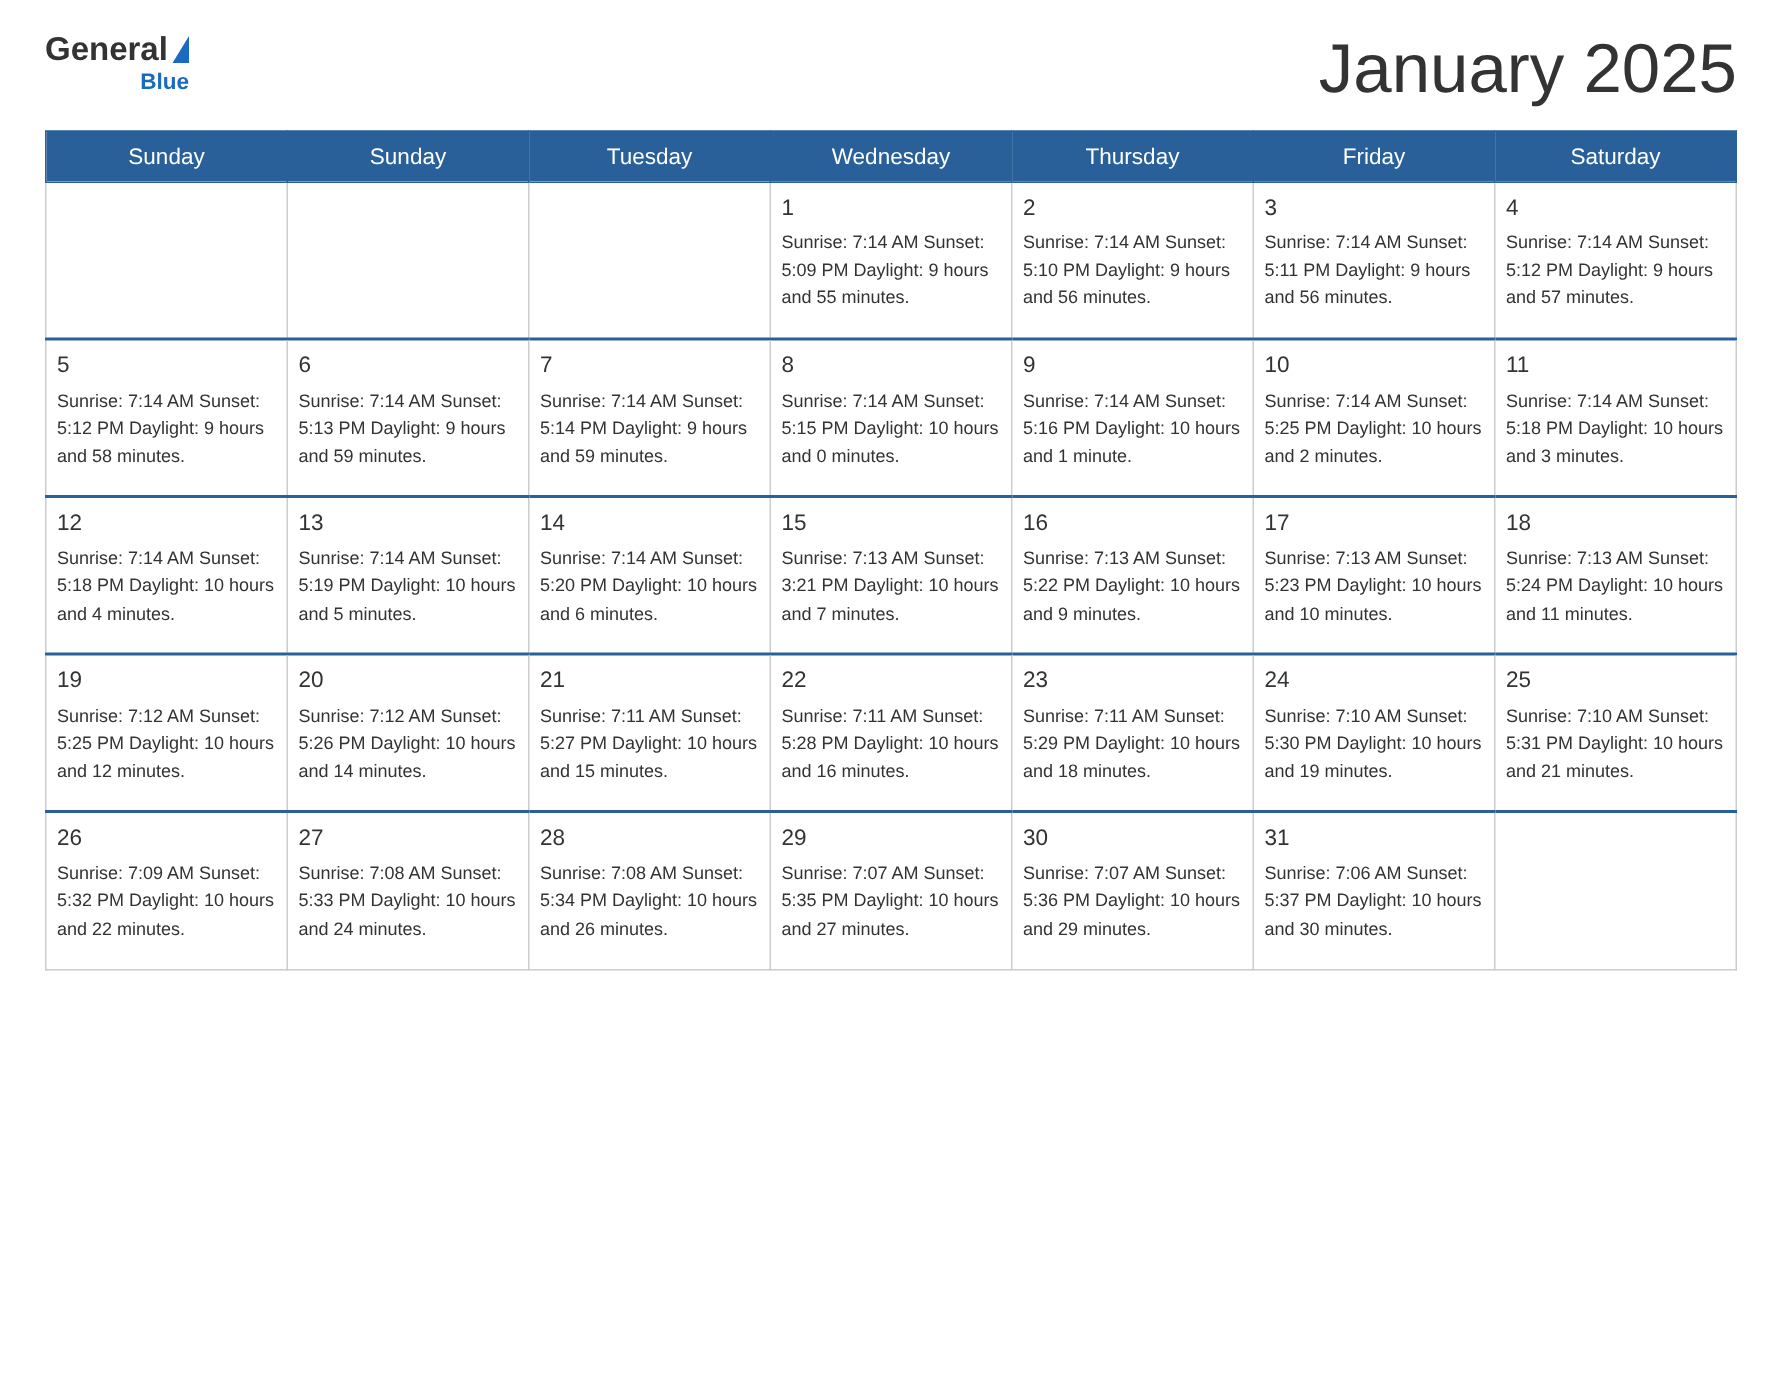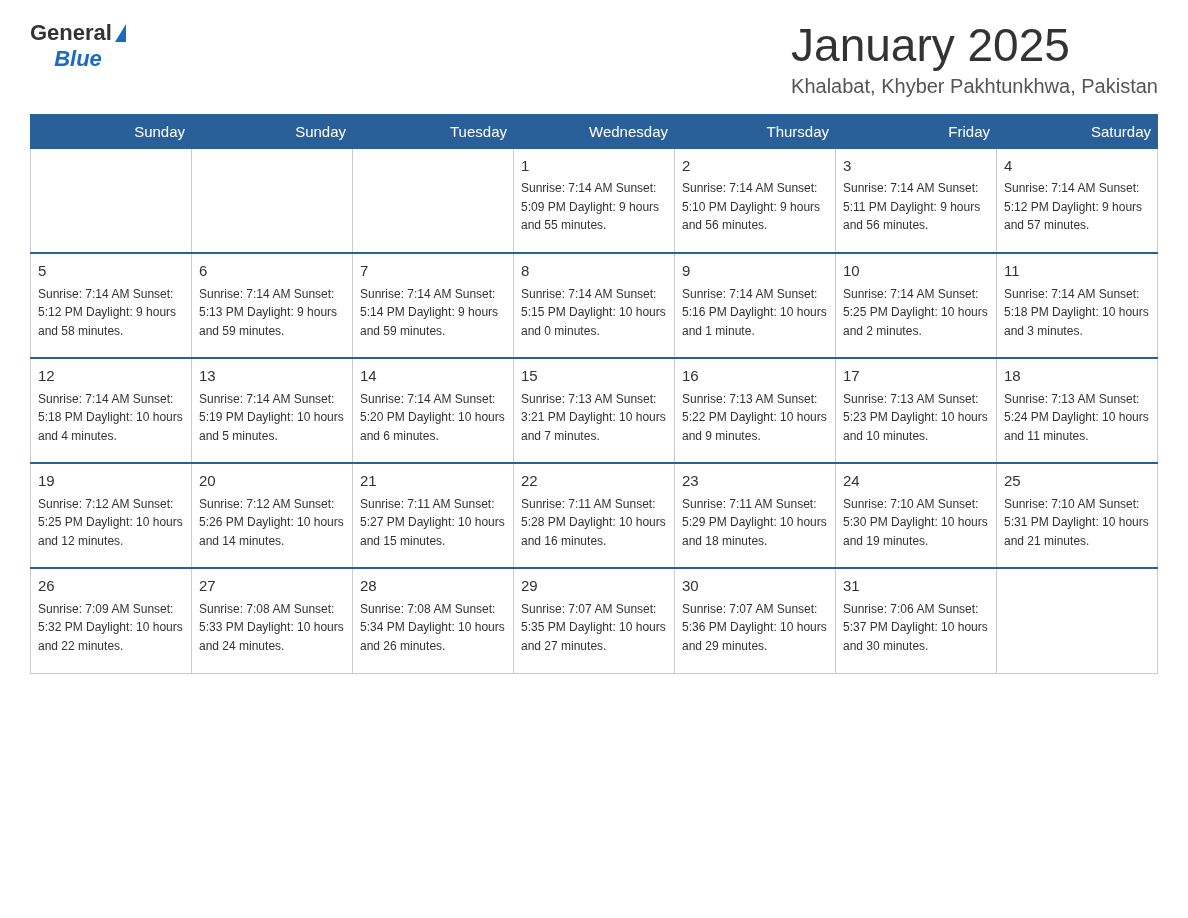--- a/index.html
+++ b/index.html
@@ -14,27 +14,26 @@
       justify-content: space-between;
       align-items: flex-start;
       margin-bottom: 16px;
     }
     .logo-text-general {
       font-size: 22px;
       font-weight: bold;
       color: #333;
     }
     .logo-text-blue {
-      font-size: 22px;
+      font-size: 15px;
       font-weight: bold;
       color: #1a6bbf;
-      font-style: italic;
     }
     .title-area {
-      text-align: left;
+      text-align: center;
     }
     .page-title {
       font-size: 46px;
       font-weight: normal;
       color: #333;
       line-height: 1.1;
     }
     .page-subtitle {
       font-size: 20px;
       color: #555;
@@ -42,21 +41,21 @@
     }
     .calendar-table {
       width: 100%;
       border-collapse: collapse;
       table-layout: fixed;
     }
     .calendar-table thead tr th {
       background-color: #2a6099;
       color: #fff;
       padding: 8px 6px;
-      text-align: right;
+      text-align: center;
       font-size: 15px;
       font-weight: normal;
       border: 1px solid #2a6099;
     }
     .calendar-table tbody tr td {
       vertical-align: top;
       padding: 6px 7px;
       border: 1px solid #ccc;
       font-size: 12.5px;
       line-height: 1.5;
@@ -76,21 +75,21 @@
     }
     .calendar-table tbody tr td.empty {
       background: #fff;
     }
     .row-divider td {
       border-top: 2px solid #2a6099 !important;
     }
     .logo-wrapper {
       display: flex;
       flex-direction: column;
-      align-items: center;
+      align-items: flex-end;
     }
     .logo-line1 {
       display: flex;
       align-items: center;
     }
     .logo-triangle {
       display: inline-block;
       width: 0;
       height: 0;
       border-left: 11px solid transparent;
@@ -107,21 +106,20 @@
 <div class="header-area">
   <div class="logo-wrapper">
     <div class="logo-line1">
       <span class="logo-text-general">General</span>
       <span class="logo-triangle"></span>
     </div>
     <span class="logo-text-blue">Blue</span>
   </div>
   <div class="title-area">
     <div class="page-title">January 2025</div>
-    <div class="page-subtitle">Khalabat, Khyber Pakhtunkhwa, Pakistan</div>
   </div>
 </div>
 
 <table class="calendar-table">
   <thead>
     <tr>
     <th>Sunday</th>
         <th>Sunday</th>
         <th>Tuesday</th>
         <th>Wednesday</th>

